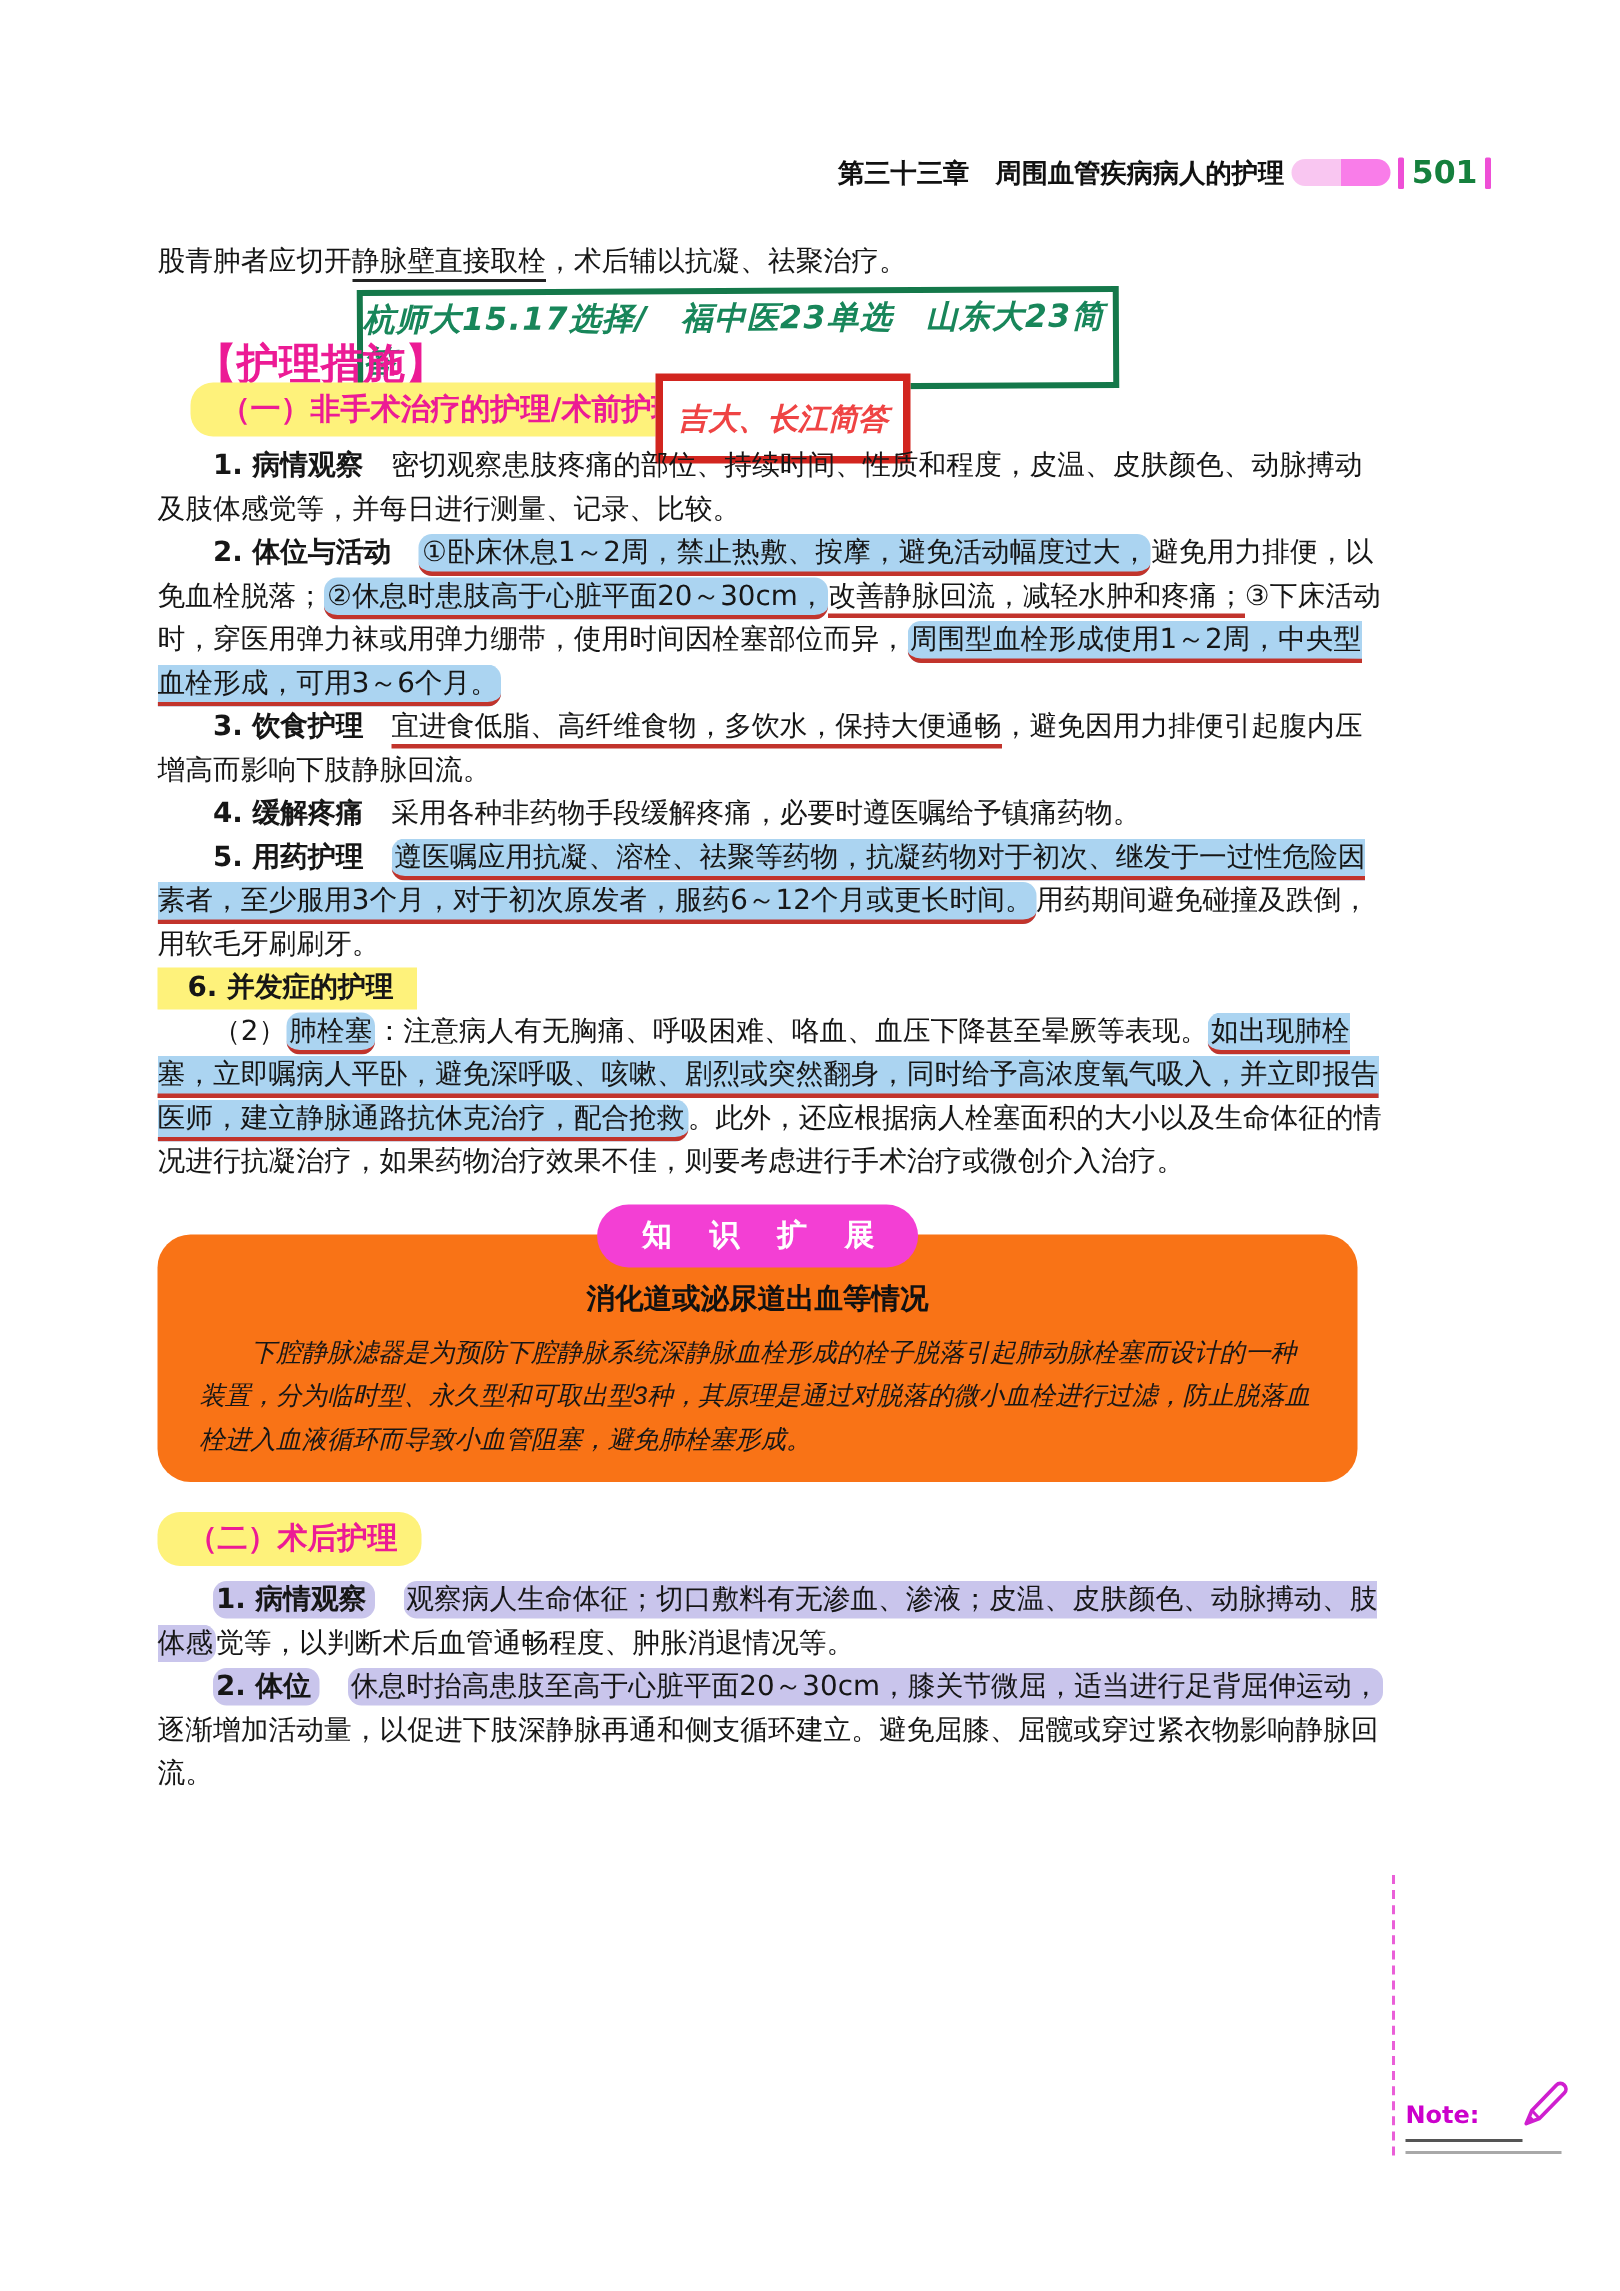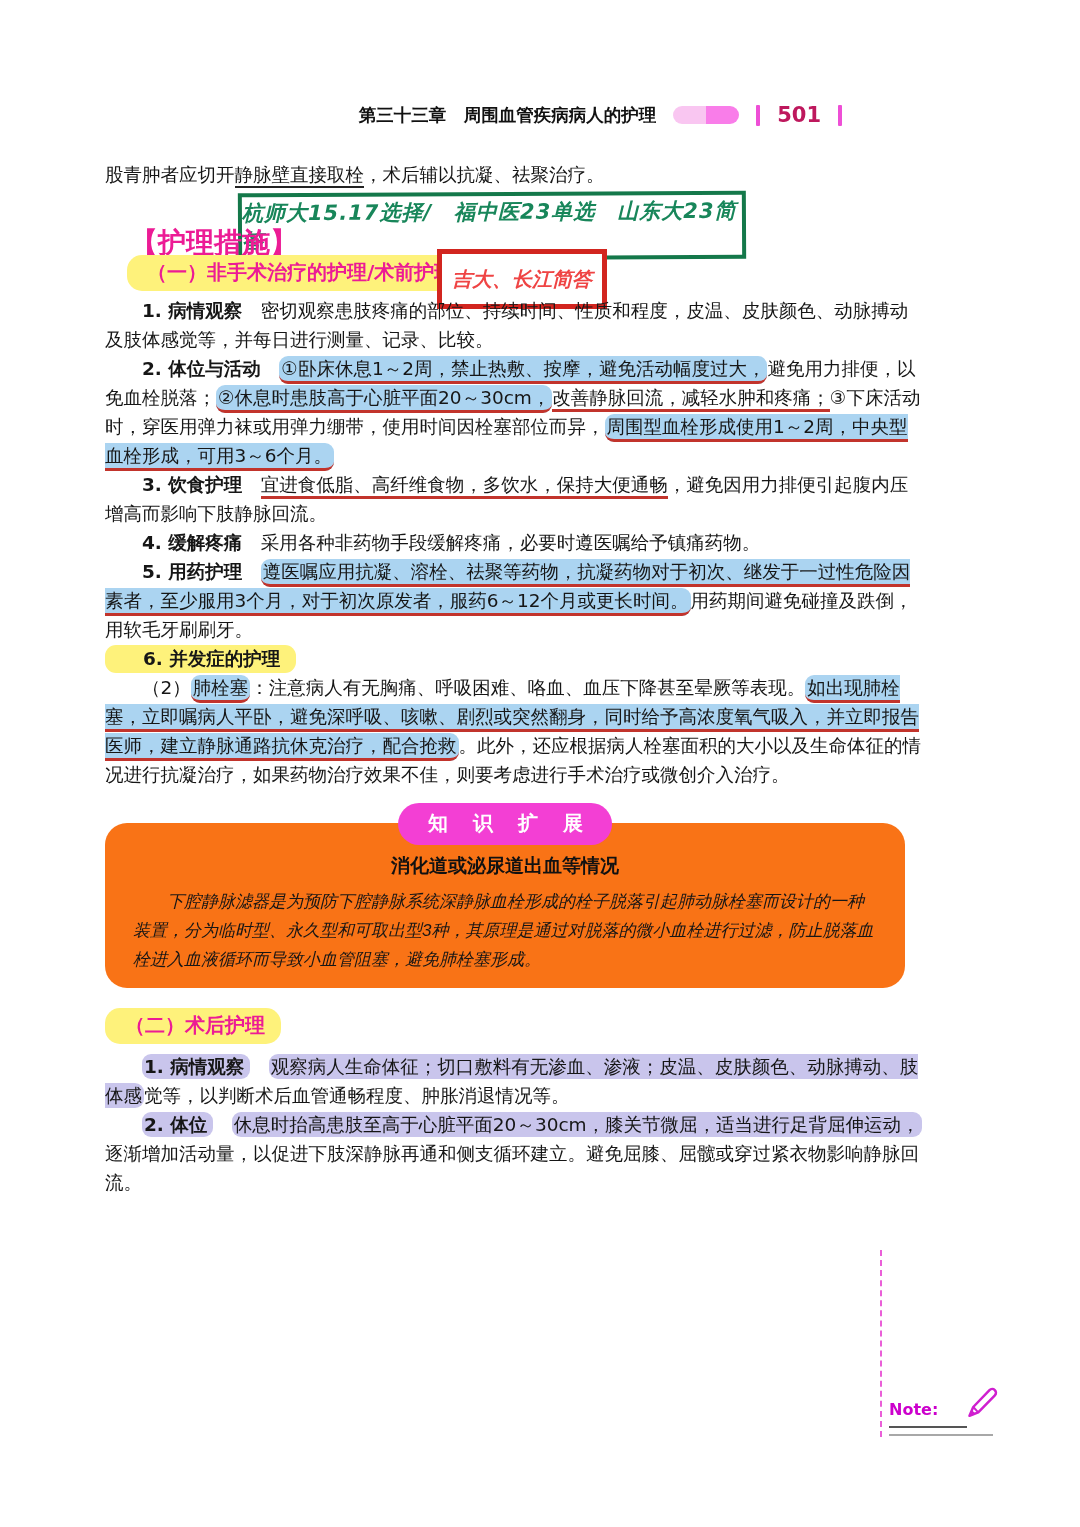--- a/index.html
+++ b/index.html
@@ -1,25 +1,25 @@
 <!DOCTYPE html>
 <html><head>
 <meta charset="utf-8">
 <style>
   html,body{margin:0;padding:0;background:#e9e9e9;}
   .page{position:relative;width:1080px;height:1527px;background:#ffffff;overflow:hidden;
         font-family:"DejaVu Sans","Liberation Sans",sans-serif;color:#161616;}
   
-  .hdr{position:absolute;top:103px;left:0;width:842px;display:flex;justify-content:flex-end;
-       align-items:center;gap:17px;}
+  .hdr{position:absolute;top:103px;left:0;width:994px;display:flex;justify-content:flex-end;
+       align-items:center;gap:5px;}
   .chapter{font-weight:bold;font-size:17.5px;color:#111;}
   .pill{width:66px;height:18px;border-radius:9px;
         background:linear-gradient(90deg,#f9c6f1 0 50%,#f97de9 50% 100%);}
   .vbar{width:4px;height:21px;background:#ee4fd6;border-radius:1px;}
-  .pagenum{font-weight:bold;font-size:21px;color:#be185d;}
+  .pagenum{font-weight:bold;font-size:21px;color:#15803d;}
   
   .intro{position:absolute;left:105px;top:160px;width:820px;}
   .intro p{margin:0;font-size:18.5px;line-height:29px;}
   .green-box{position:absolute;left:238px;top:192px;width:500px;height:60px;
              border:4px solid #14784a;display:flex;align-items:center;justify-content:center;
              color:#18865a;font-size:21px;font-weight:bold;font-style:italic;
              transform:rotate(-0.3deg);letter-spacing:1px;background:rgba(255,255,255,.6);}
   .sec-label{position:absolute;left:130px;top:224px;color:#ec1b95;font-weight:bold;font-size:28px;}
   .sub1{position:absolute;left:127px;top:255px;}
   .yellow-head{display:inline-block;background:#fef27b;color:#ec1b95;font-weight:bold;
@@ -31,35 +31,35 @@
   .flow{position:absolute;left:105px;top:296px;width:820px;}
   .flow p.body-p{margin:0;font-size:18.5px;line-height:29px;text-indent:2em;}
   .flow p.noind{text-indent:0;}
   .b{font-weight:bold;}
   .hb,.hbu{background:#abd4f1;border-radius:9px;padding:2px 2px;}
   .hbu{border-bottom:3.5px solid #c2342c;}
   .ur{border-bottom:3.5px solid #c2342c;padding-bottom:1px;}
   .ub{border-bottom:2.5px solid #222;padding-bottom:1px;}
   .hl{background:#c9c5ec;border-radius:9px;padding:2px 2px;}
   .bhl{font-weight:bold;background:#c9c5ec;border-radius:9px;padding:2px 6px 2px 2px;}
-  .by{font-weight:bold;background:#fef27b;border-radius:11px;padding:3px 16px 4px 38px;}
+  .by{font-weight:bold;background:#fef27b;border-radius:0;padding:3px 16px 4px 20px;}
   p.p6row{margin:3px 0 3px;}
   
   .kbox{position:relative;box-sizing:border-box;width:800px;margin-top:34px;
         background:#f97316;border-radius:22px;padding:26px 28px 14px;}
   .kpill{position:absolute;top:-20px;left:50%;transform:translateX(-50%);
          background:#f33fd4;color:#ffffff;font-weight:bold;font-size:20px;
          letter-spacing:9px;padding:7px 20px 8px 30px;border-radius:21px;white-space:nowrap;}
   .kbox h3{margin:4px 0 8px;text-align:center;font-size:19px;color:#111;}
   .kbox p{margin:0;font-family:Liberation Sans, sans-serif;font-style:italic;
           font-size:17px;line-height:29px;text-indent:2em;color:#161616;}
   
   .sub2{margin:20px 0 8px;}
   
-  .note-area{position:absolute;left:880px;top:1250px;width:150px;height:200px;}
+  .note-area{position:absolute;left:928px;top:1250px;width:150px;height:200px;}
   .note-dash{position:absolute;left:0;top:0;height:187px;border-left:2px dashed #ea5fd8;}
   .note-label{position:absolute;left:9px;top:150px;color:#cc00cc;font-weight:bold;font-size:16px;}
   .note-line1{position:absolute;left:9px;top:176px;width:78px;border-top:2px solid #555;}
   .note-line2{position:absolute;left:9px;top:184px;width:104px;border-top:2px solid #a8a8a8;}
   .pen{position:absolute;left:82px;top:132px;width:40px;height:40px;}
 </style>
 </head>
 <body>
 
 <div class="page">

